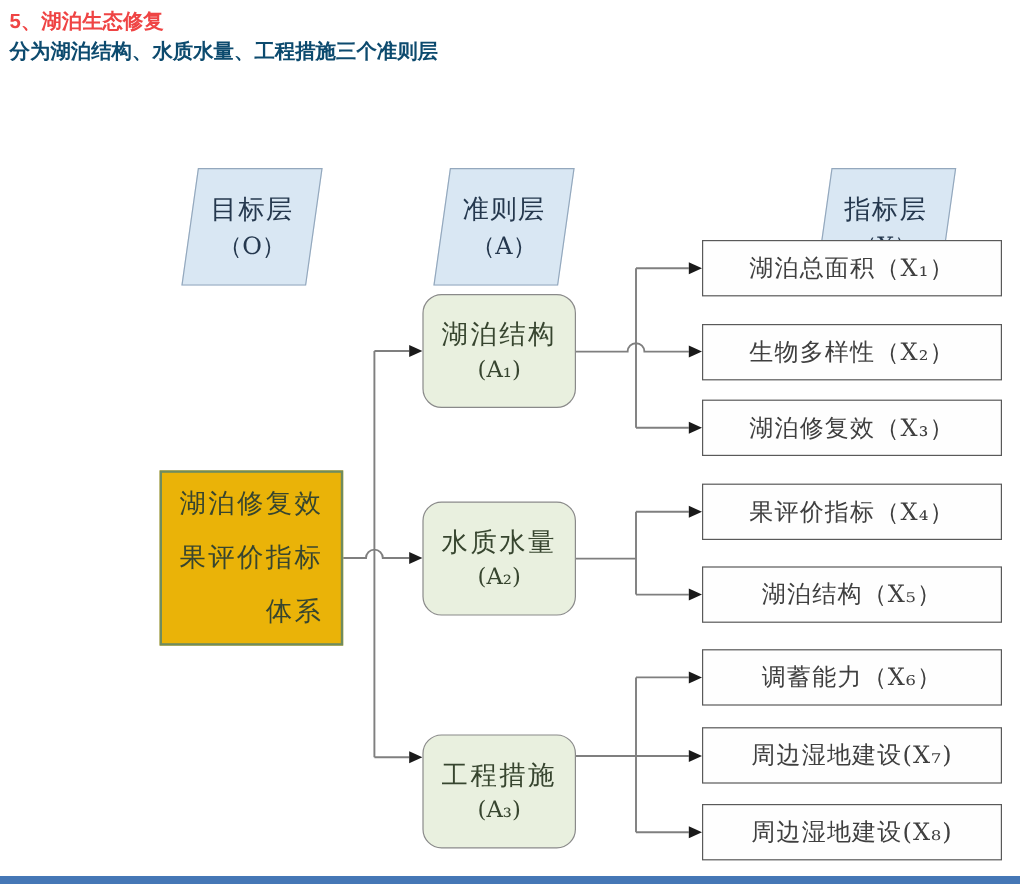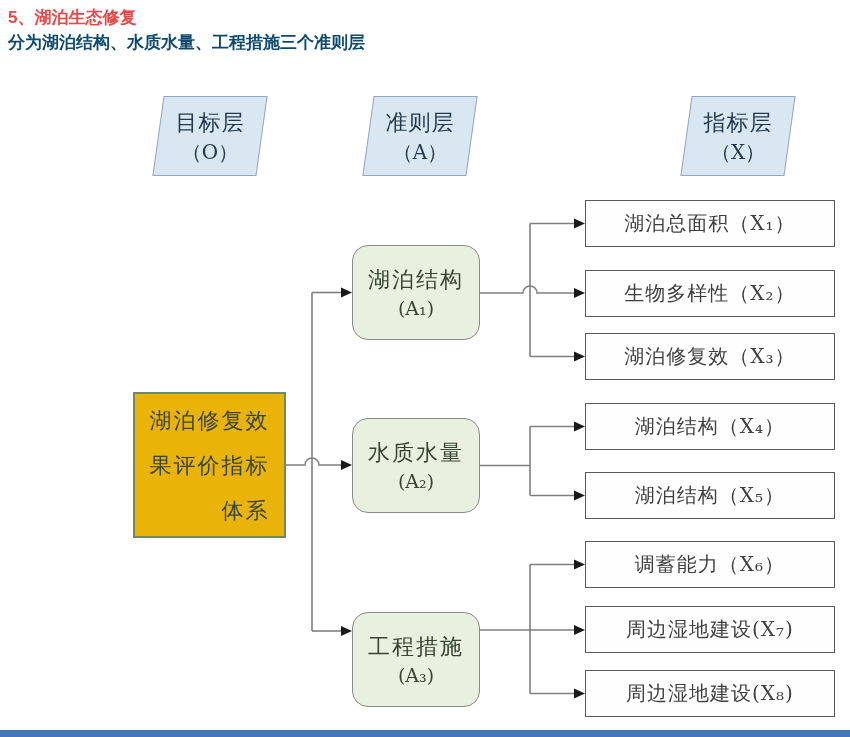--- a/index.html
+++ b/index.html
@@ -25,21 +25,21 @@
     position: absolute;
     left: 8px; top: 30px;
     font-size: 17px;
     font-weight: bold;
     color: #0c4a6e;
     line-height: 25px;
     white-space: nowrap;
   }
   .para {
     position: absolute;
-    width: 104px; height: 80px;
+    width: 104px; height: 98px; margin-top: 44px;
   }
   .para .bg {
     position: absolute;
     left: 0; top: 0; right: 0; bottom: 0;
     background: #d9e7f3;
     border: 1.5px solid #94a8bd;
     transform: skewX(-8deg);
   }
   .para .txt {
     position: relative;
@@ -189,21 +189,21 @@
     <span class="l2">(A₂)</span>
   </div>
   <div class="crit-box" style="top:612px;">
     <span class="l1">工程措施</span>
     <span class="l2">(A₃)</span>
   </div>
 
   <div class="ind-box" style="top:200px;">湖泊总面积（X₁）</div>
   <div class="ind-box" style="top:270px;">生物多样性（X₂）</div>
   <div class="ind-box" style="top:333px;">湖泊修复效（X₃）</div>
-  <div class="ind-box" style="top:403px;">湖泊结构（X₄）</div>
+  <div class="ind-box" style="top:403px;">果评价指标（X₄）</div>
   <div class="ind-box" style="top:472px;">湖泊结构（X₅）</div>
   <div class="ind-box" style="top:541px;">调蓄能力（X₆）</div>
   <div class="ind-box" style="top:606px;">周边湿地建设(X₇)</div>
   <div class="ind-box" style="top:670px;text-align:center;">周边湿地建设(X₈)</div>
 
   <div class="bottom-bar"></div>
 
 </div>
 
 </body></html>

